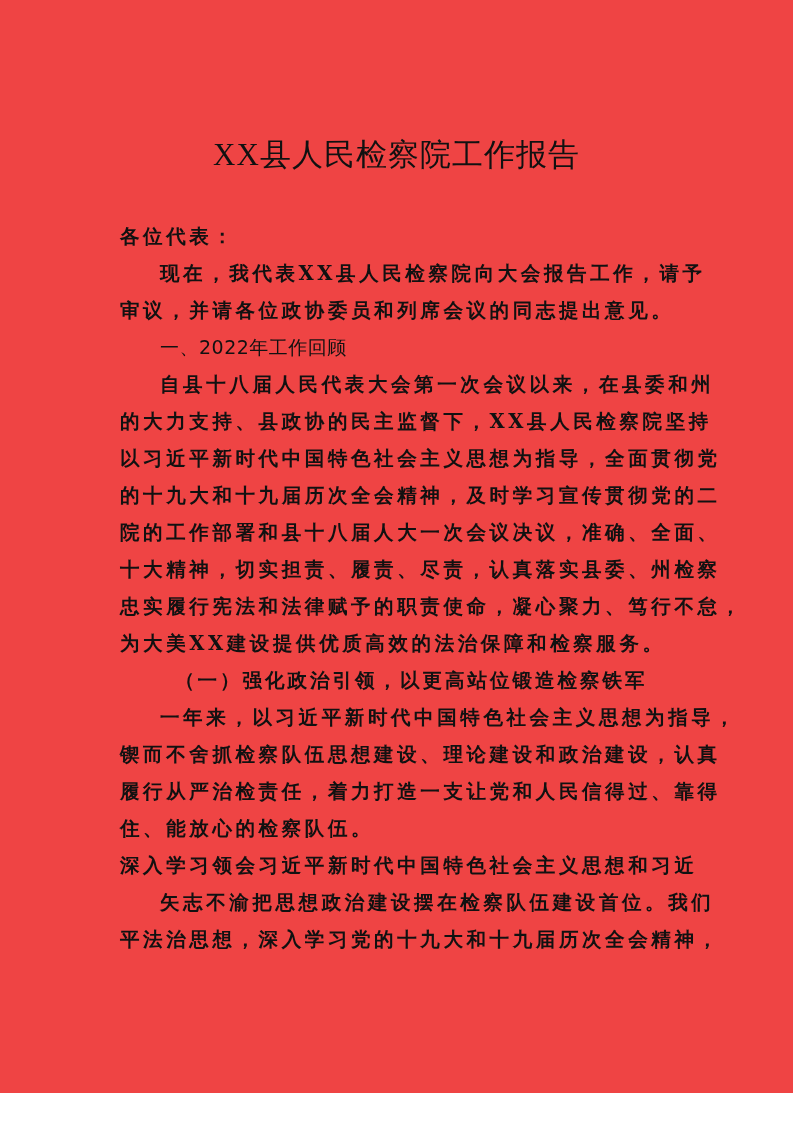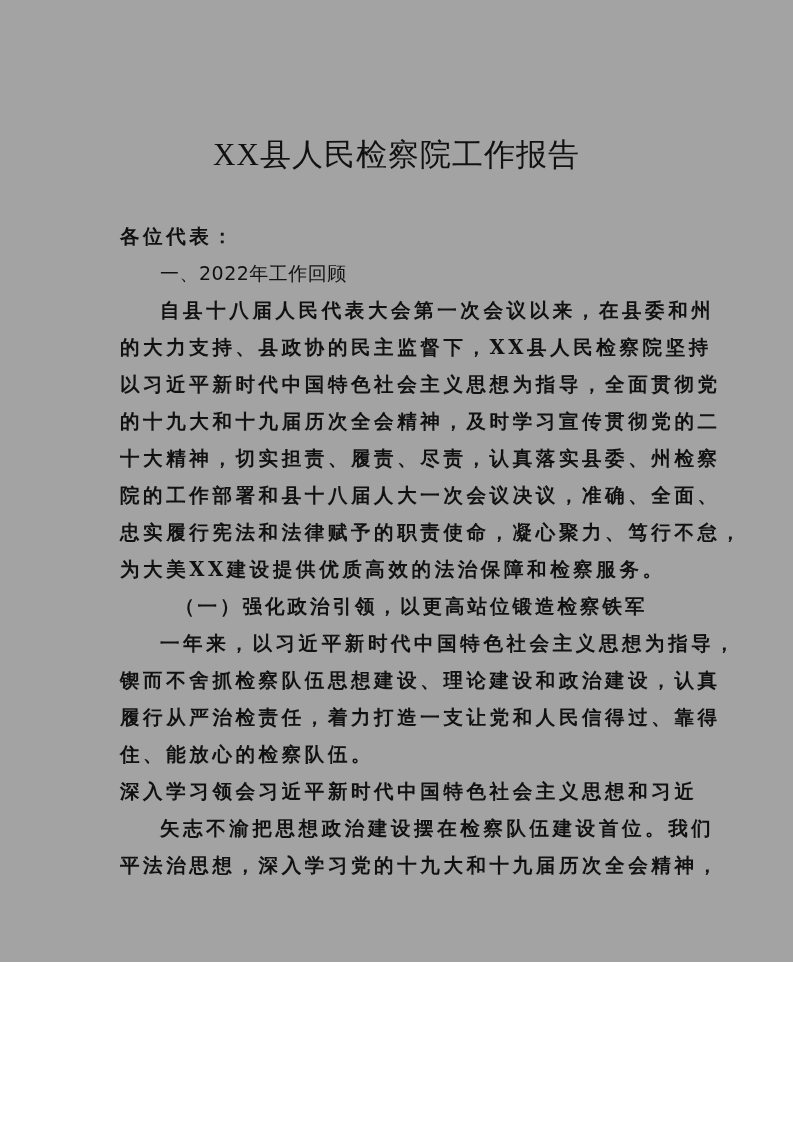--- a/index.html
+++ b/index.html
@@ -1,48 +1,52 @@
 <!DOCTYPE html>
 <html><head>
 <meta charset="utf-8">
 <style>
   html, body { margin: 0; padding: 0; background: #ffffff; }
   body { width: 793px; height: 1122px; position: relative; overflow: hidden;
          font-family: "DejaVu Serif", "Liberation Serif", serif; color: #111; }
-  .page { position: absolute; left: 0; top: 0; width: 793px; height: 962px; background: #a3a3a3; }
+  .page { position: absolute; left: 0; top: 0; width: 793px; height: 1093px; background: #ef4444; }
   .title { position: absolute; left: 0; width: 793px; top: 134px; text-align: center;
            font-size: 31px; letter-spacing: 1px; font-family: "Liberation Serif", "DejaVu Serif", serif; }
   .body { position: absolute; left: 120px; top: 218px; width: 555px; }
   .line { height: 37px; line-height: 37px; font-size: 19.5px; white-space: nowrap;
           letter-spacing: 3.6px; text-align: justify; text-align-last: justify; font-weight: bold; }
   .line.last { text-align-last: left; }
   .indent { padding-left: 40px; }
   .h1 { font-family: "DejaVu Sans", "Liberation Sans", sans-serif; font-weight: normal;
         letter-spacing: 0.5px; text-align-last: left; font-size: 19px; }
   .h2 { padding-left: 55px; text-align-last: left; letter-spacing: 3px; }
 </style>
 </head>
 <body>
 
 <div class="page">
   <div class="title">XX县人民检察院工作报告</div>
 
   <div class="body">
     <div class="line last">各位代表：</div>
 
+    <div>
+      <div class="line indent">现在，我代表XX县人民检察院向大会报告工作，请予</div>
+      <div class="line last">审议，并请各位政协委员和列席会议的同志提出意见。</div>
+    </div>
 
     <div class="line indent h1">一、2022年工作回顾</div>
 
     <div>
       <div class="line indent">自县十八届人民代表大会第一次会议以来，在县委和州</div>
       <div class="line">的大力支持、县政协的民主监督下，XX县人民检察院坚持</div>
       <div class="line">以习近平新时代中国特色社会主义思想为指导，全面贯彻党</div>
       <div class="line">的十九大和十九届历次全会精神，及时学习宣传贯彻党的二</div>
+      <div class="line">院的工作部署和县十八届人大一次会议决议，准确、全面、</div>
       <div class="line">十大精神，切实担责、履责、尽责，认真落实县委、州检察</div>
-      <div class="line">院的工作部署和县十八届人大一次会议决议，准确、全面、</div>
       <div class="line">忠实履行宪法和法律赋予的职责使命，凝心聚力、笃行不怠，</div>
       <div class="line last">为大美XX建设提供优质高效的法治保障和检察服务。</div>
     </div>
 
     <div class="line h2">（一）强化政治引领，以更高站位锻造检察铁军</div>
 
     <div>
       <div class="line indent">一年来，以习近平新时代中国特色社会主义思想为指导，</div>
       <div class="line">锲而不舍抓检察队伍思想建设、理论建设和政治建设，认真</div>
       <div class="line">履行从严治检责任，着力打造一支让党和人民信得过、靠得</div>

